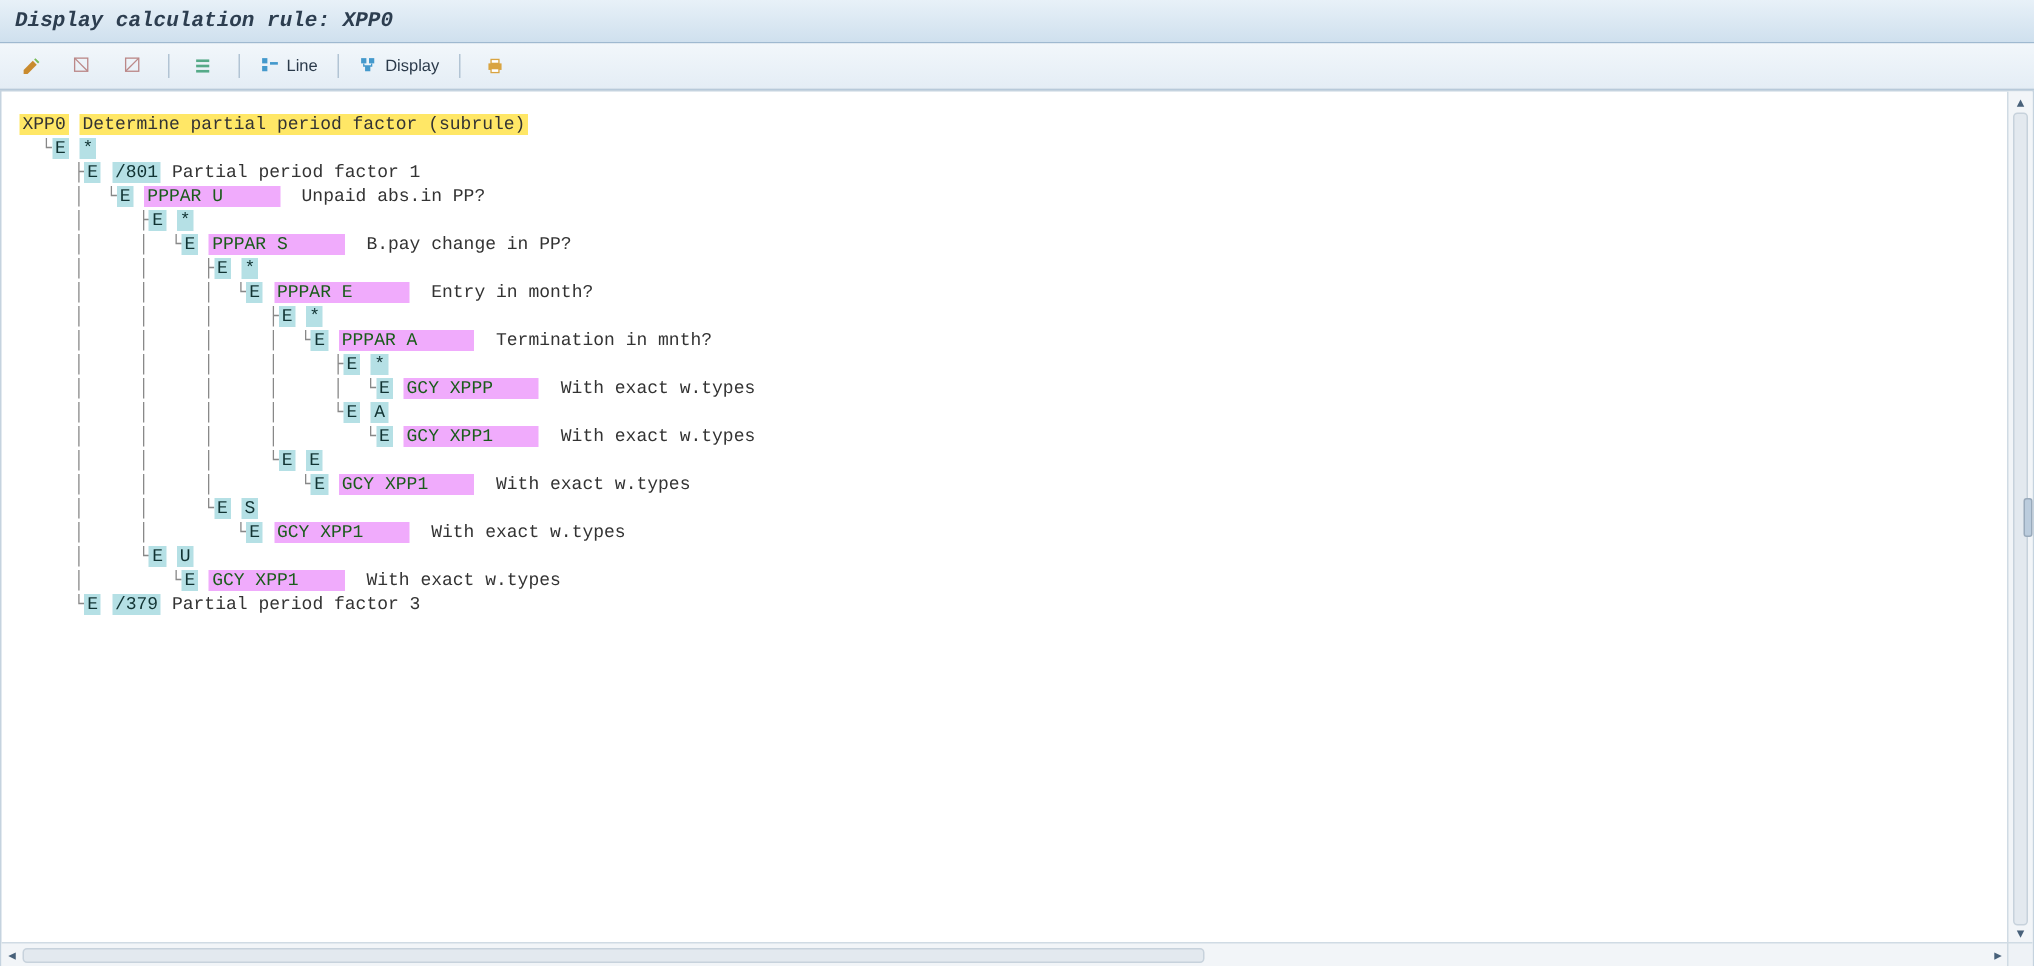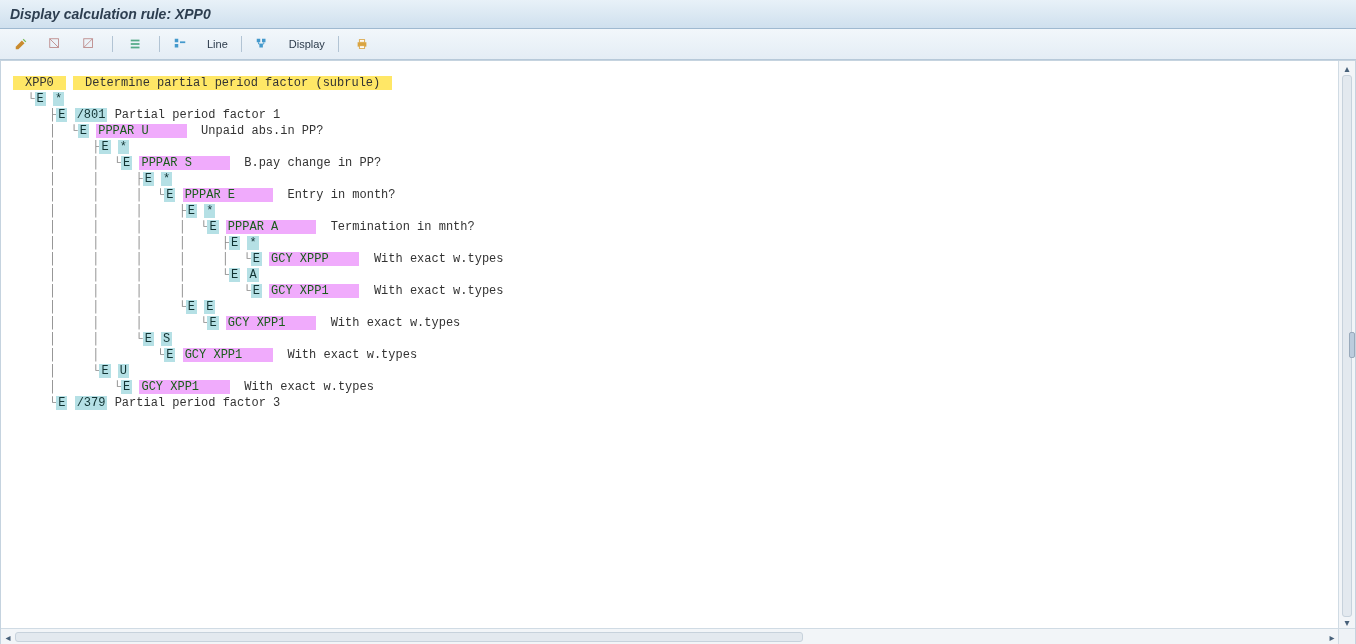--- a/index.html
+++ b/index.html
@@ -15,20 +15,21 @@
   .titlebar {
     height: 28px;
     line-height: 28px;
     padding-left: 10px;
     background: linear-gradient(#e8f1f8, #cfe0ee);
     border-bottom: 1px solid #9fb9d0;
     font-style: italic;
     font-weight: bold;
     font-size: 14px;
     color: #2d3e50;
+    font-family: Liberation Mono, monospace;
   }
   .toolbar {
     height: 30px;
     background: linear-gradient(#f2f7fb, #e4edf5);
     border-bottom: 1px solid #b7c9d9;
     display: flex;
     align-items: center;
     padding-left: 6px;
     gap: 4px;
   }
@@ -38,21 +39,21 @@
     padding: 0 4px;
     display: inline-flex;
     align-items: center;
     justify-content: center;
     border: 1px solid transparent;
     border-radius: 3px;
     cursor: pointer;
     font-size: 11px;
     color: #2b3a4a;
   }
-  .tbtn .lbl { margin-left: 20px; }
+  .tbtn .lbl { margin-left: 4px; }
   .sep {
     width: 1px;
     height: 16px;
     background: #b2c4d4;
     margin: 0 4px;
   }
   .watermark {
     color: #e7a96a;
     font-size: 18px;
     font-weight: bold;
@@ -82,21 +83,21 @@
     padding: 0 2px;
   }
   .op {
     background: #f0abfc;
     color: #2a4;
     color: #1a5c1a;
     padding: 0 2px;
   }
   .root {
     background: #ffe766;
-    padding: 0 12px;
+    padding: 0 2px;
   }
   .desc { color: #333; }
   .line-conn { color: #888; }
 
   
   .vscroll {
     position: absolute;
     top: 0; right: 0; bottom: 16px;
     width: 16px;
     background: #f2f5f8;

